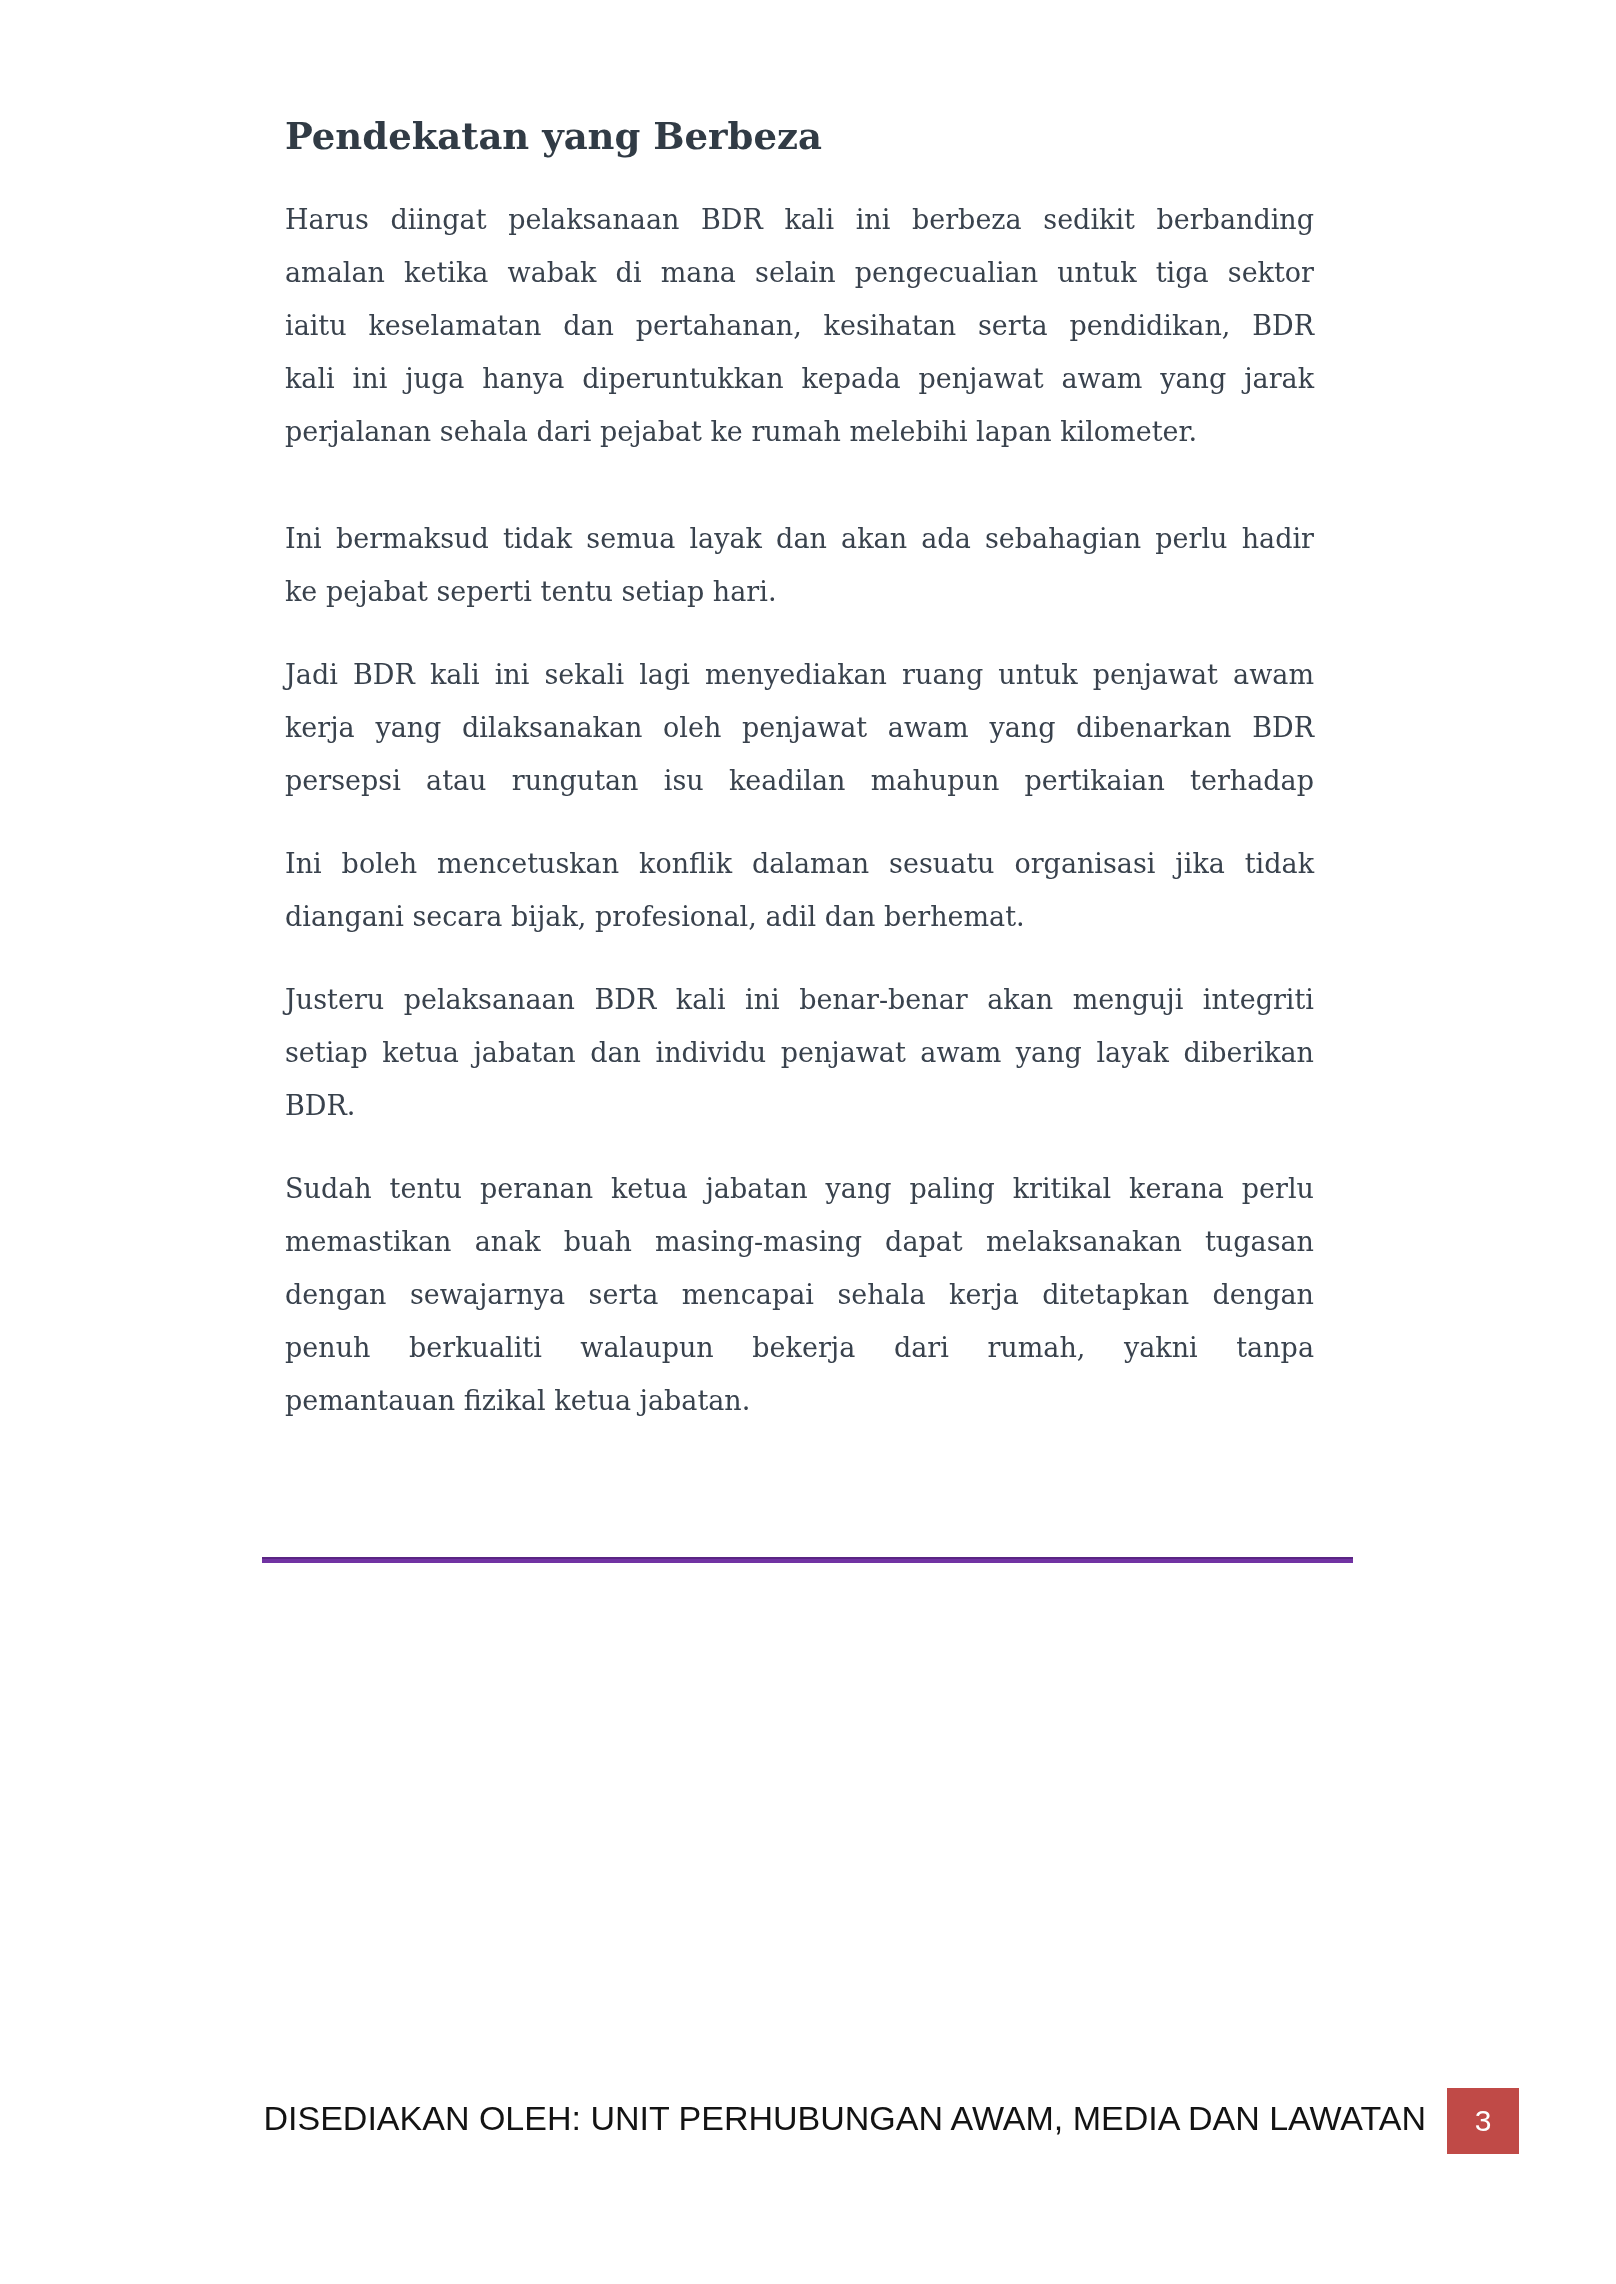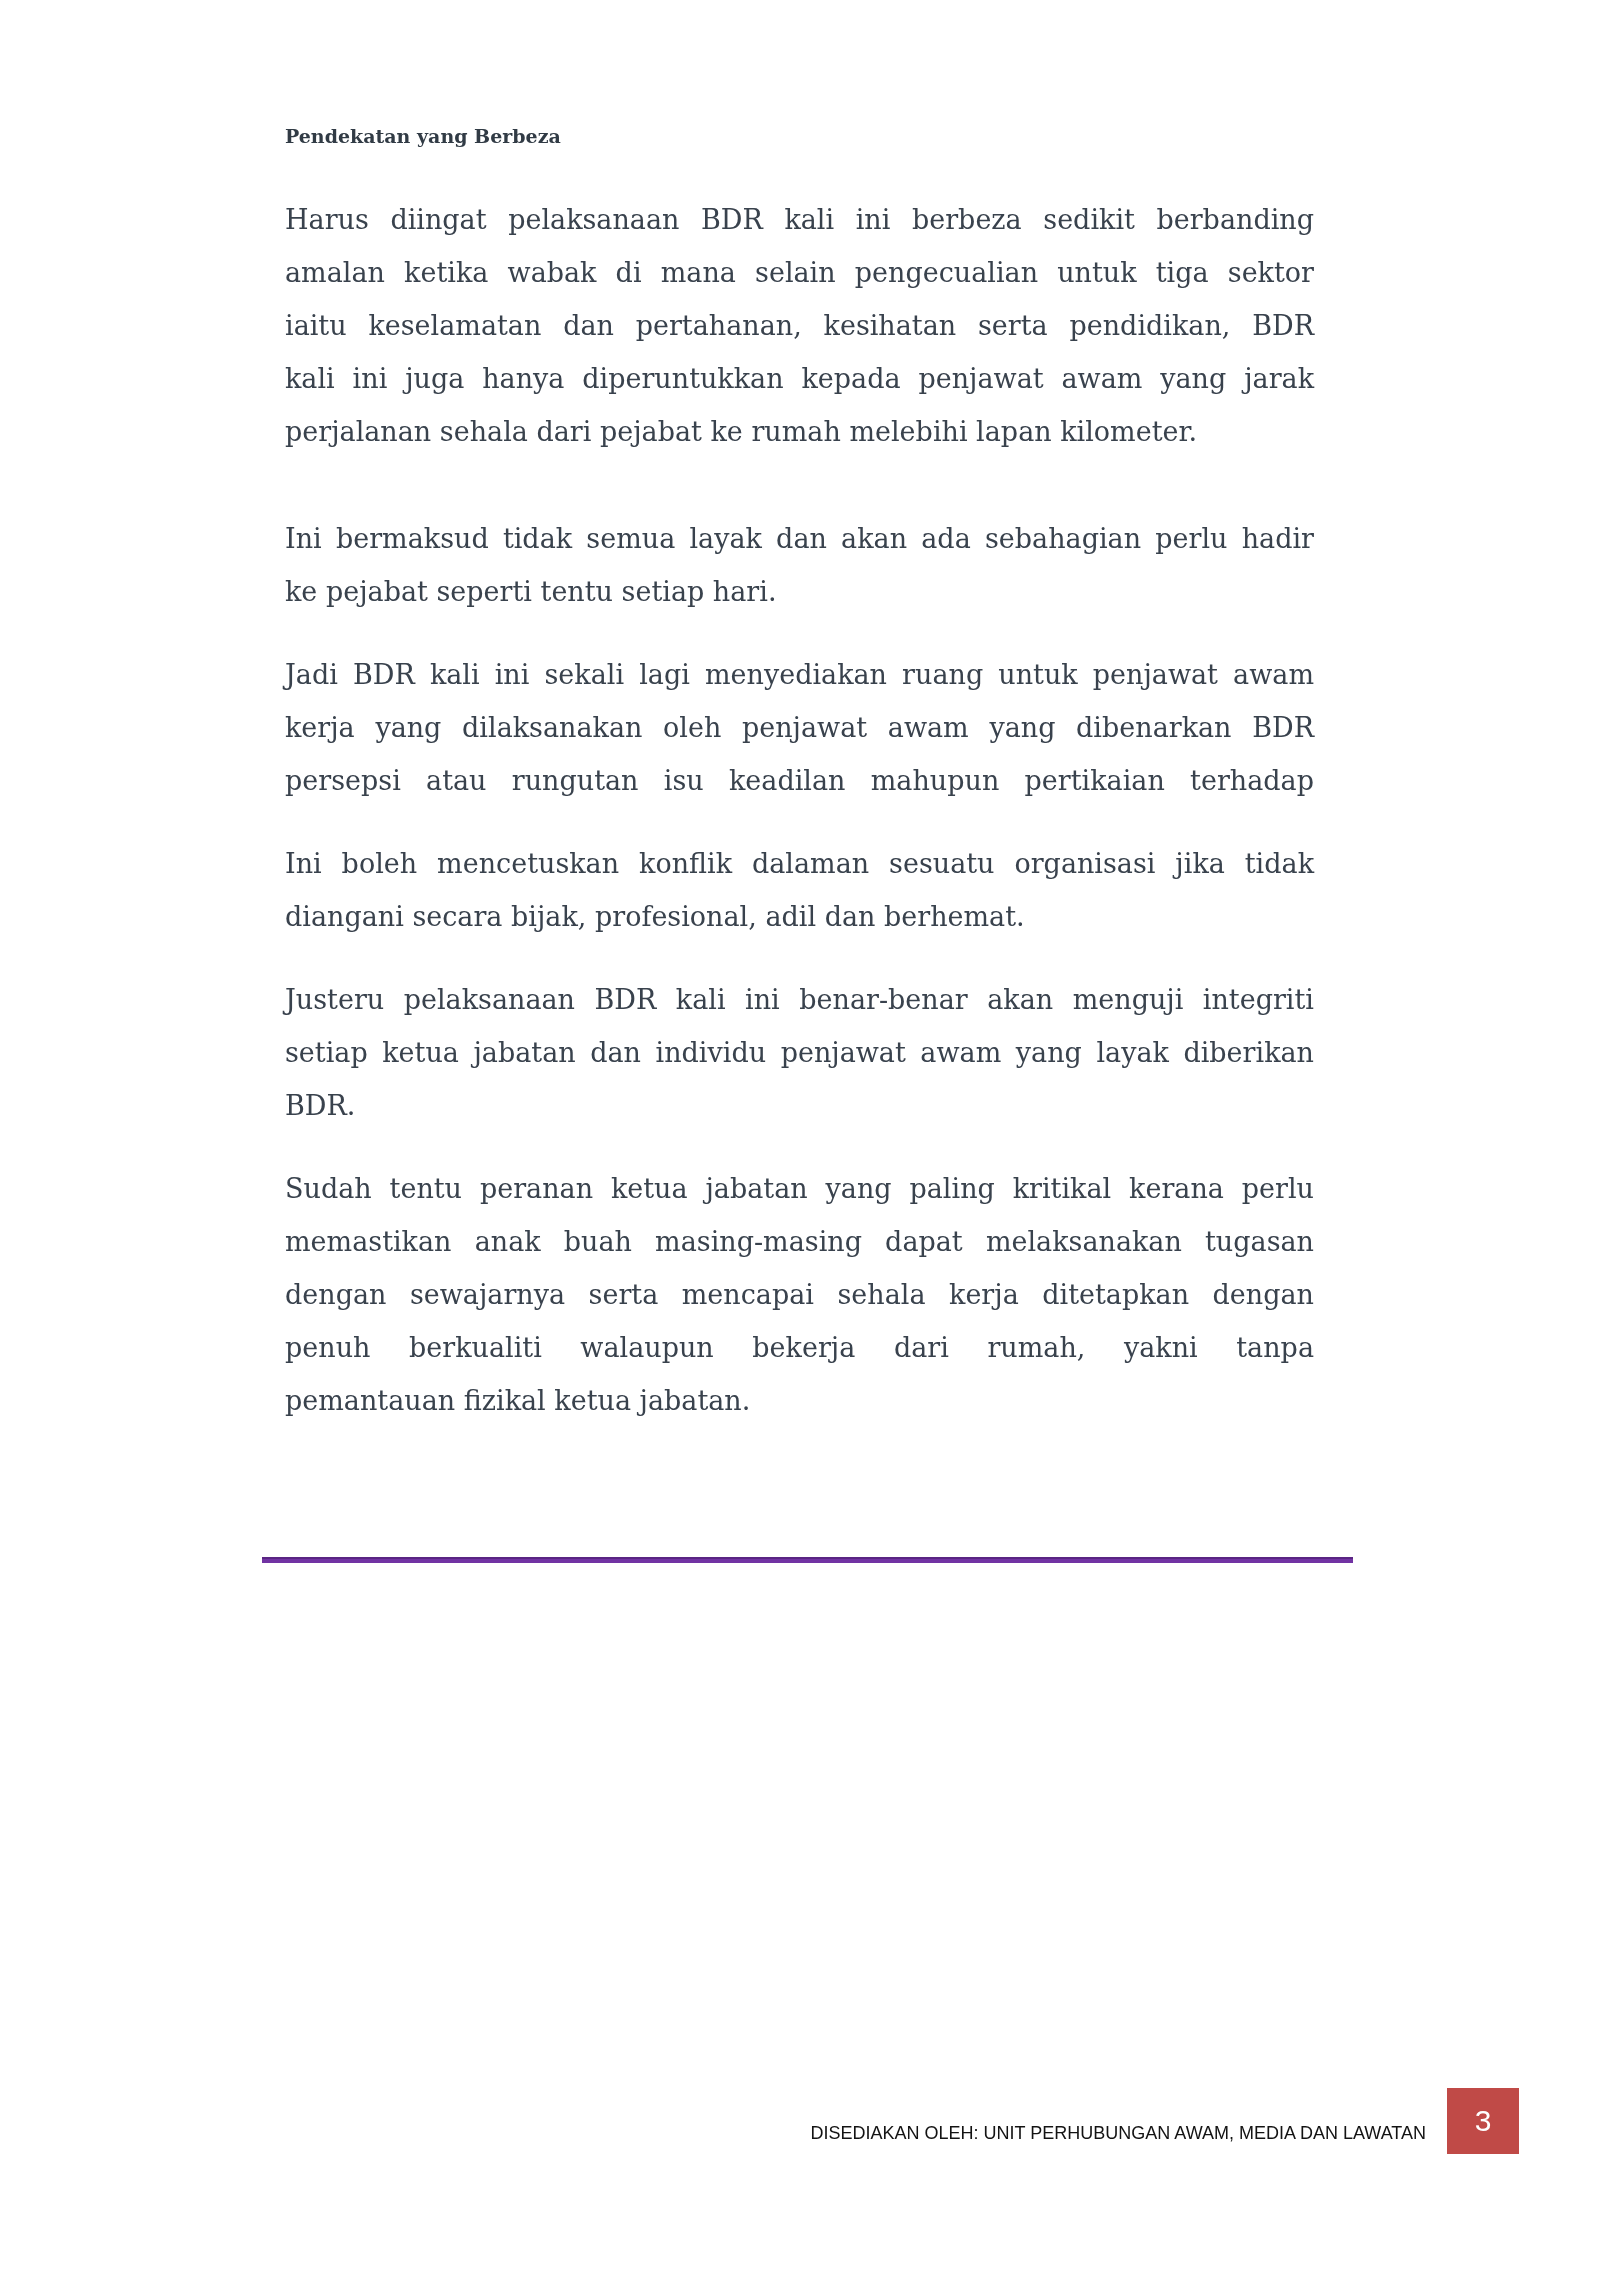--- a/index.html
+++ b/index.html
@@ -17,21 +17,21 @@
     position: absolute;
     left: 285px;
     top: 117px;
     width: 1029px;
     color: #39424d;
     font-size: 27px;
     line-height: 53px;
   }
 
   .heading {
-    font-size: 19px;
+    font-size: 37px;
     line-height: 39px;
     font-weight: bold;
     color: #313b45;
     margin: 0 0 37px 0;
     text-align: left;
   }
 
   p.para { margin: 0 0 30px 0; padding: 0; }
   p.para.gap-large { margin-bottom: 54px; }
 
@@ -54,25 +54,24 @@
     height: 5.9px;
     background: linear-gradient(to bottom, #5a2583 0px, #5a2583 2px, #7133a3 2px, #7133a3 5.9px);
   }
 
   
   .footer-text {
     position: absolute;
     top: 2103px;
     right: 190px;
     font-family: "Liberation Sans", sans-serif;
-    font-size: 18px;
+    font-size: 34px;
     line-height: 31px;
     color: #131313;
     white-space: nowrap;
-    margin-top: 15px;
   }
 
   .page-number-box {
     position: absolute;
     left: 1447px;
     top: 2088px;
     width: 72px;
     height: 66px;
     background: #c04a47;
     display: flex;

